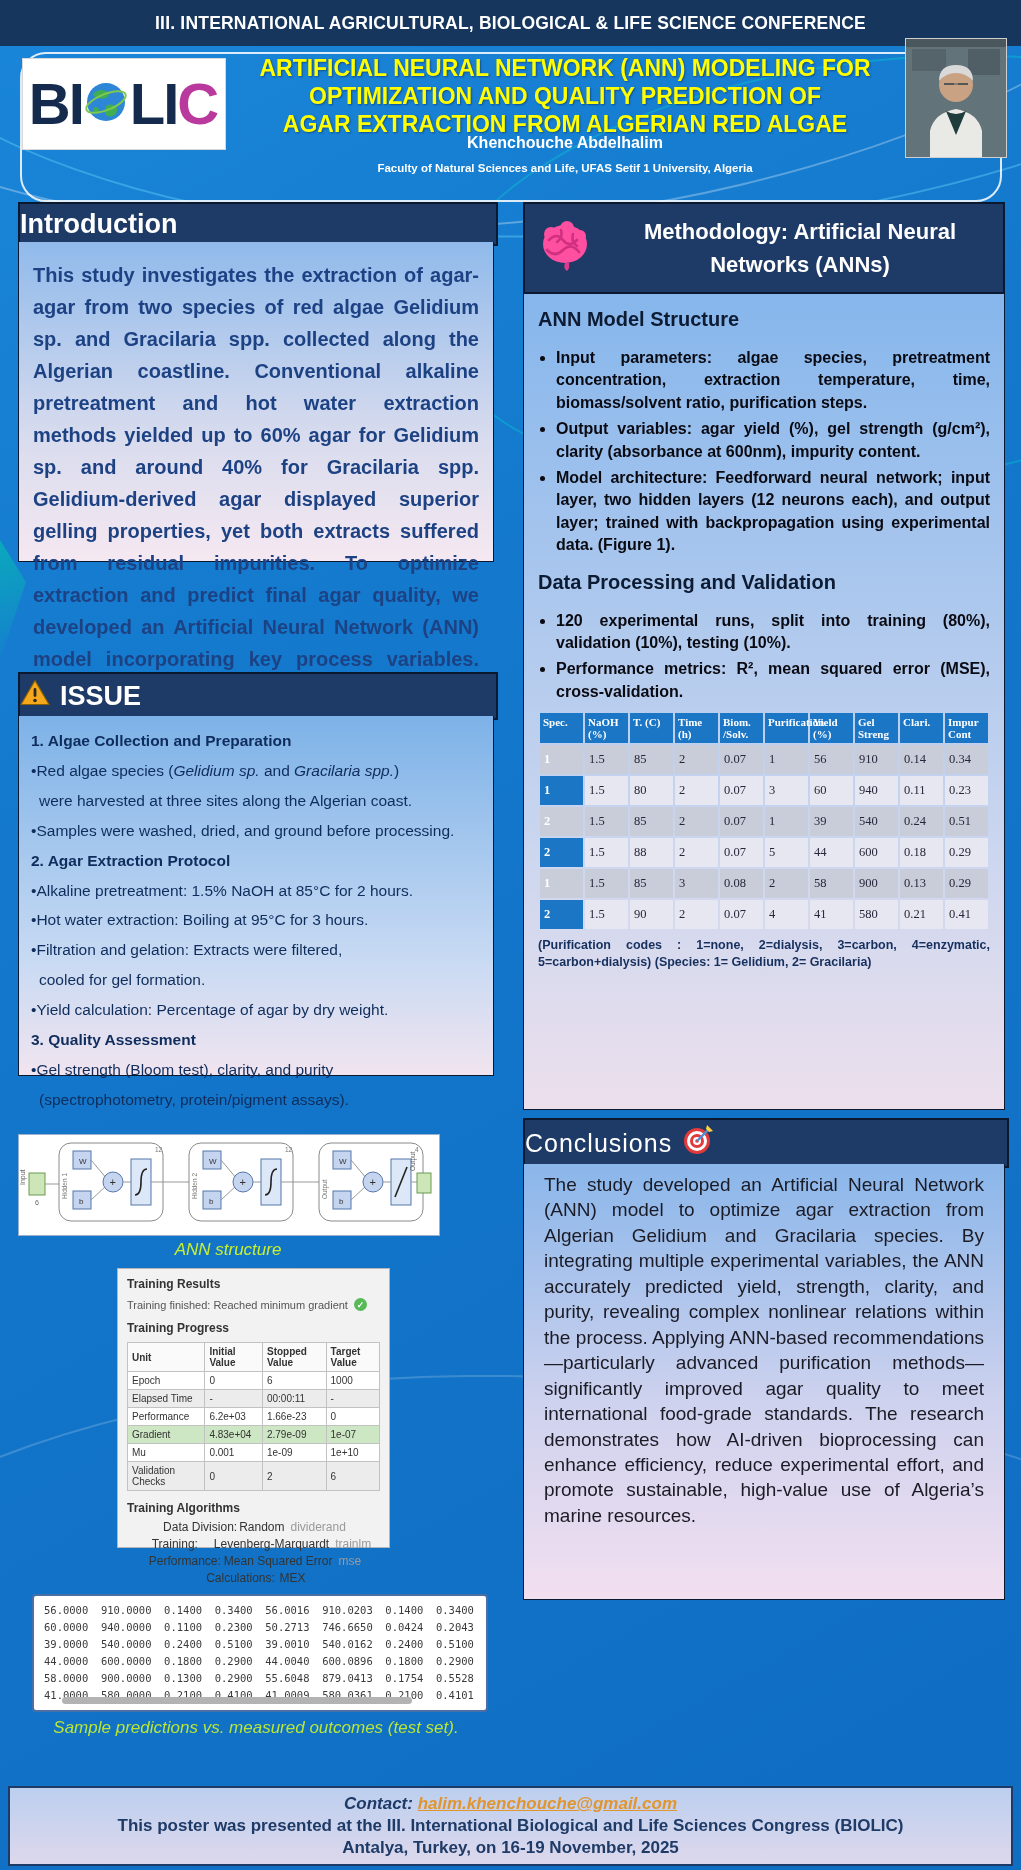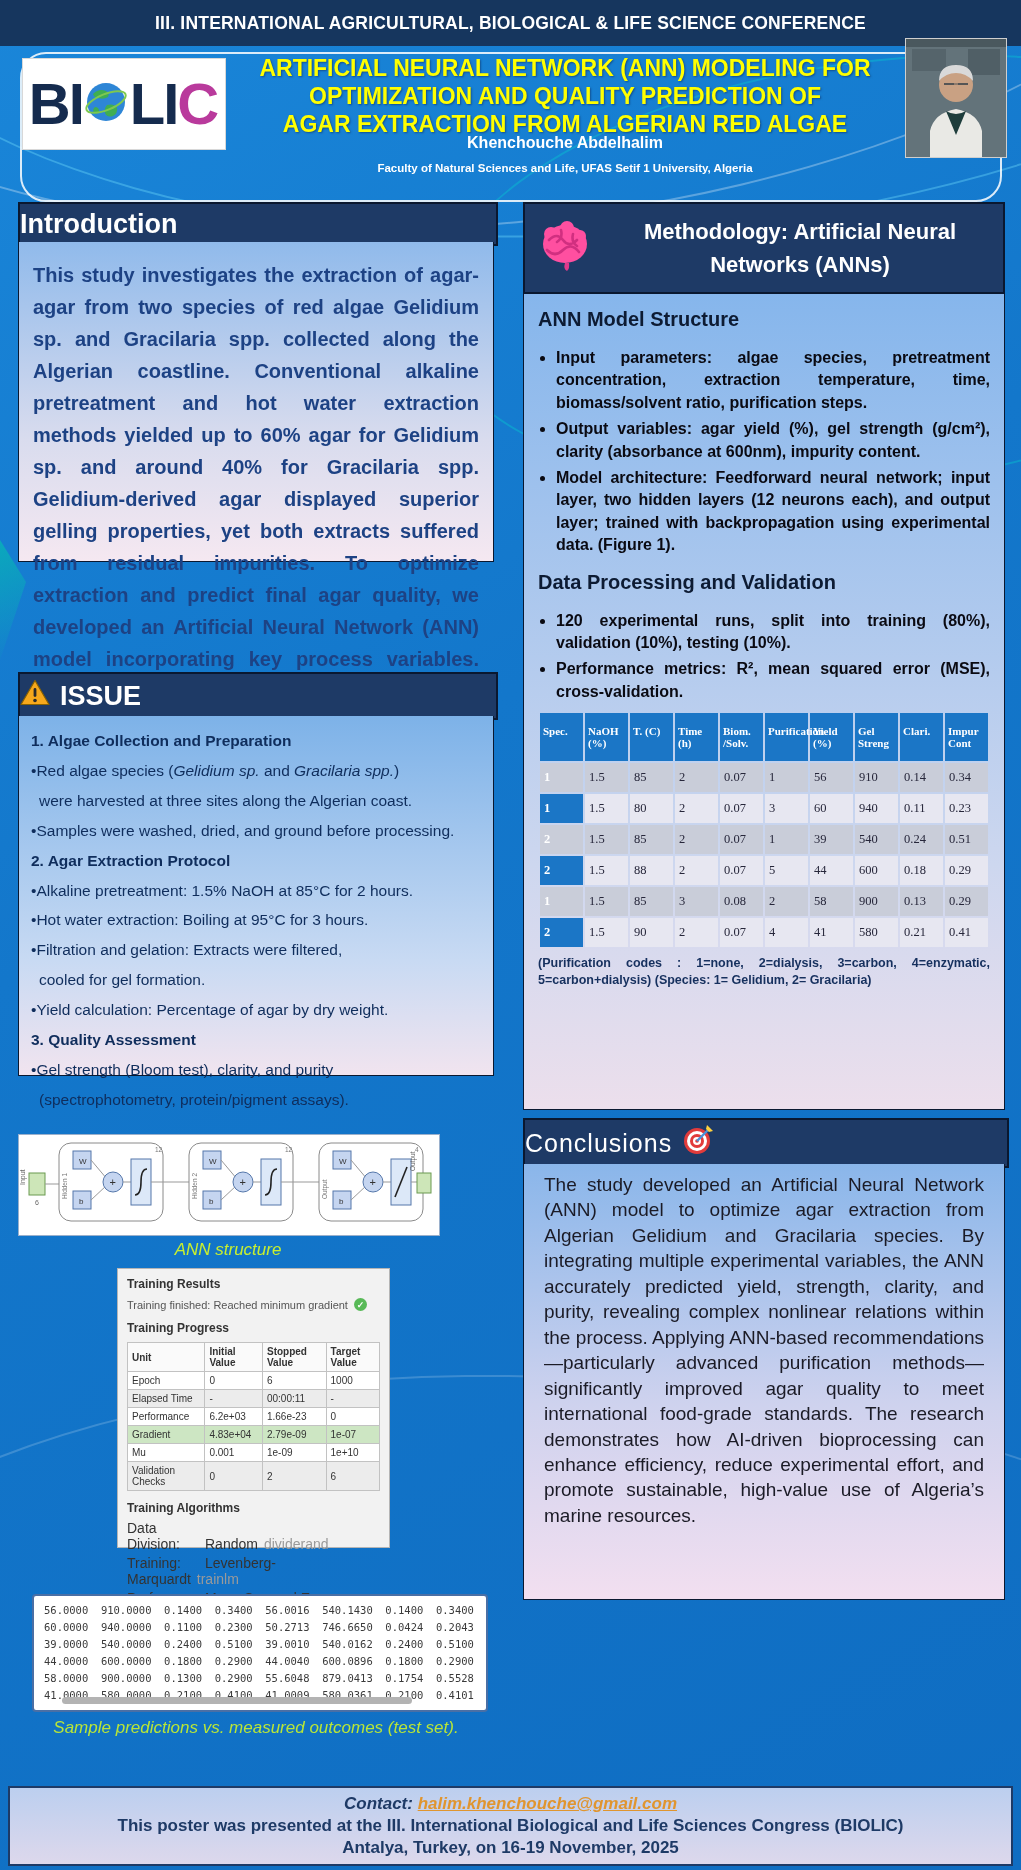--- a/index.html
+++ b/index.html
@@ -56,21 +56,21 @@
   .fig-perf .ttl{font-weight:bold;font-size:12px;margin-bottom:7px;}
   .fig-perf .status{font-size:11px;color:#555;display:flex;align-items:center;gap:6px;margin-bottom:10px;}
   .chk{display:inline-flex;width:13px;height:13px;border-radius:50%;background:#58b957;color:#fff;font-size:9px;
     align-items:center;justify-content:center;font-weight:bold;}
   table.prog{border-collapse:collapse;width:100%;font-size:10px;background:#fff;}
   table.prog th,table.prog td{border:1px solid #c2c2c2;padding:3px 4px;text-align:left;}
   table.prog th{font-weight:bold;background:#fafafa;}
   table.prog tr.alt td{background:#ececec;}
   table.prog tr.hl td{background:#cde6c3;}
   .algs .ttl2{font-weight:bold;font-size:12px;margin:10px 0 5px;}
-  .alg-line{font-size:14px;margin-bottom:3px;}
+  .alg-line{font-size:12px;margin-bottom:3px;text-align:center;}
   .alg-line .lb{display:inline-block;width:78px;}
   .alg-line .cd{color:#9a9a9a;margin-left:6px;}
   .cap-perf{left:18px;top:1554px;width:476px;color:#eeea6e;}
   .fig-pred{position:absolute;left:32px;top:1594px;width:456px;height:118px;background:#fff;border:2px solid #4a6fa5;border-radius:4px;
     box-sizing:border-box;padding:6px 4px 2px 10px;overflow:hidden;}
   .pred-line{font-family:"DejaVu Sans Mono",monospace;font-size:10.5px;color:#3a3a3a;white-space:pre;line-height:1.62;}
   .pred-scroll{position:absolute;left:28px;bottom:6px;width:350px;height:7px;background:#b3b3b3;border-radius:4px;}
   .cap-pred{left:18px;top:1718px;width:476px;color:#b9e637;}
 
   
@@ -78,21 +78,21 @@
     justify-content:flex-start;padding:12px 12px;gap:16px;}
   .meth-hdr .t{flex:1;text-align:center;font-size:22px;font-weight:bold;line-height:1.5;}
   .meth-body{position:absolute;left:523px;top:294px;width:482px;height:816px;box-sizing:border-box;
     background:linear-gradient(#86b6ec,#cdd7ef 70%,#ecdfec);border:1px solid #0a1830;border-top:none;
     padding:8px 14px;color:#0a0a12;}
   .meth-body h3{margin:6px 0 6px;font-size:20px;color:#0d1b33;}
   ul.mbul{margin:16px 0 4px;padding-left:18px;}
   ul.mbul li{font-size:16px;font-weight:bold;line-height:1.4;text-align:justify;margin-bottom:4px;}
   table.exp{border-collapse:separate;border-spacing:2px;width:100%;table-layout:fixed;margin-top:8px;
     font-family:"Liberation Serif",serif;}
-  table.exp th{background:#1b76c6;color:#fff;font-size:11px;font-weight:bold;padding:12px 3px;text-align:left;vertical-align:top;}
+  table.exp th{background:#1b76c6;color:#fff;font-size:11px;font-weight:bold;padding:3px 3px;text-align:left;vertical-align:top;}
   table.exp td{font-size:12.5px;color:#26263a;padding:7px 4px;background:#e7e7f1;}
   table.exp tr.dark td{background:#c9cdd9;}
   table.exp td.spec{background:#1b76c6;color:#fff;font-weight:bold;}
   .exp-note{font-size:12.5px;font-weight:bold;color:#16305e;text-align:justify;margin-top:6px;line-height:1.35;}
   .conc-hdr{position:absolute;left:523px;top:1118px;width:482px;height:46px;font-size:25px;letter-spacing:1px;}
   .conc-body{position:absolute;left:523px;top:1164px;width:482px;height:436px;box-sizing:border-box;
     background:linear-gradient(#8ab6ea,#ced2ee 55%,#f2dff0);border:1px solid #0a1830;border-top:none;
     padding:8px 20px;color:#1b1b26;font-size:19px;line-height:1.34;text-align:justify;}
 
   
@@ -308,21 +308,21 @@
           <div class="alg-line"><span class="lb">Data Division:</span><span>Random</span><span class="cd">dividerand</span></div>
           <div class="alg-line"><span class="lb">Training:</span><span>Levenberg-Marquardt</span><span class="cd">trainlm</span></div>
           <div class="alg-line"><span class="lb">Performance:</span><span>Mean Squared Error</span><span class="cd">mse</span></div>
           <div class="alg-line"><span class="lb">Calculations:</span><span>MEX</span></div>
         </div>
     </div>
   </div>
 
   <div class="fig-pred">
     <div class="pred-rows">
-        <div class="pred-line">56.0000  910.0000  0.1400  0.3400  56.0016  540.1430  0.1400  0.3400</div>
+        <div class="pred-line">56.0000  910.0000  0.1400  0.3400  56.0016  910.0203  0.1400  0.3400</div>
         <div class="pred-line">60.0000  940.0000  0.1100  0.2300  50.2713  746.6650  0.0424  0.2043</div>
         <div class="pred-line">39.0000  540.0000  0.2400  0.5100  39.0010  540.0162  0.2400  0.5100</div>
         <div class="pred-line">44.0000  600.0000  0.1800  0.2900  44.0040  600.0896  0.1800  0.2900</div>
         <div class="pred-line">58.0000  900.0000  0.1300  0.2900  55.6048  879.0413  0.1754  0.5528</div>
         <div class="pred-line">41.0000  580.0000  0.2100  0.4100  41.0009  580.0361  0.2100  0.4101</div>
       </div>
     <div class="pred-scroll"></div>
   </div>
   <div class="cap cap-pred">Sample predictions vs. measured outcomes (test set).</div>
 

